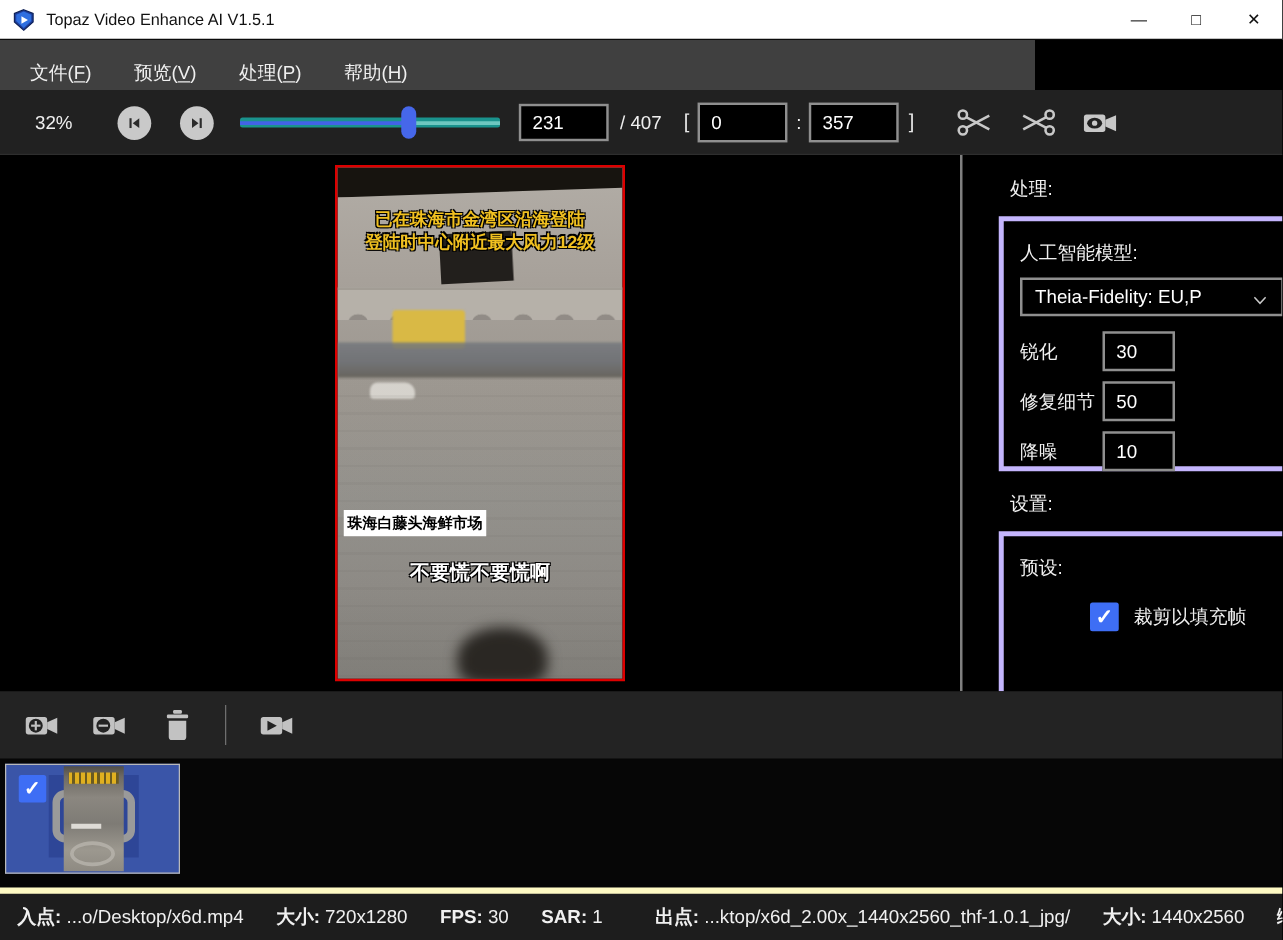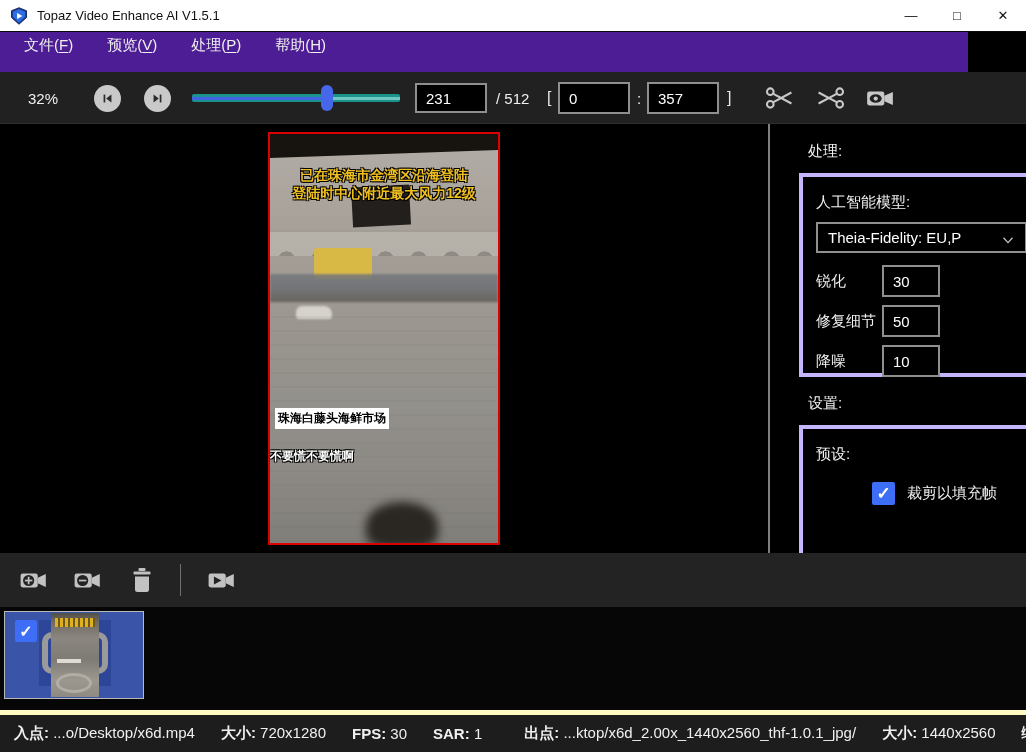--- a/index.html
+++ b/index.html
@@ -10,22 +10,22 @@
   }
   
   .titlebar { position:absolute; left:0; top:0; width:1026px; height:32px;
     background:#ffffff; display:flex; align-items:center; border-bottom:1px solid #0a0a0a;}
   .app-logo { width:18px; height:18px; margin-left:10px; }
   .win-title { color:#111; font-size:13px; margin-left:9px; }
   .win-controls { margin-left:auto; display:flex; height:100%; }
   .win-btn { width:46px; height:100%; display:flex; align-items:center; justify-content:center;
     color:#111; font-size:13px; cursor:default; }
   
-  .menubar { position:absolute; left:0; top:32px; width:968px; height:40px;
-    background:#4c1d95; display:flex; align-items:flex-start; }
+  .menubar { position:absolute; left:0; top:32px; width:828px; height:40px;
+    background:#404040; display:flex; align-items:flex-end; }
   .menu-item { color:#f0f0f0; font-size:15px; margin-left:14px; padding:4px 10px; }
   .menu-item .mn { text-decoration: underline; text-underline-offset:2px; }
   
   .toolbar { position:absolute; left:0; top:72px; width:1026px; height:52px;
     background:#212121; border-bottom:1px solid #2e2e2e; }
   .tb-abs { position:absolute; top:0; height:52px; display:flex; align-items:center; }
   .zoom-lv { left:28px; font-size:15px; }
   .circle-btn { width:27px; height:27px; border-radius:50%; background:#c9c9c9;
     display:flex; align-items:center; justify-content:center; }
   .slider { left:192px; width:208px; }
@@ -65,22 +65,22 @@
     border-radius:3px; filter:blur(0.7px); }
   .wall { position:absolute; left:0; top:140px; width:100%; height:28px;
     background:linear-gradient(180deg,#75787d 0%,#6a6d72 55%,#5f5c55 100%); filter:blur(0.8px); opacity:0.85;}
   .car { position:absolute; left:26px; top:172px; width:36px; height:13px; background:#d9d6d0;
     border-radius:6px 8px 3px 3px; filter:blur(1px); }
   .water { position:absolute; left:0; top:168px; width:100%; height:245px;
     background:repeating-linear-gradient(180deg, rgba(120,116,110,0.25) 0 2px, rgba(160,156,148,0.12) 2px 14px);
     opacity:0.5; }
   .loc-label { position:absolute; left:5px; top:274px; background:#ffffff; color:#000;
     font-size:12px; font-weight:bold; padding:2px 3px; white-space:nowrap; }
-  .caption { position:absolute; left:0; top:314px; width:100%; text-align:left; color:#fff;
-    font-size:12px; font-weight:bold;
+  .caption { position:absolute; left:0; top:314px; width:100%; text-align:center; color:#fff;
+    font-size:16px; font-weight:bold;
     text-shadow:-1px -1px 0 #000, 1px -1px 0 #000, -1px 1px 0 #000, 1px 1px 0 #000; }
   .blob { position:absolute; left:96px; top:368px; width:72px; height:46px; background:#2a2723;
     border-radius:50% 50% 30% 30%; filter:blur(5px); }
   
   .rpanel { position:absolute; left:794px; top:0; width:256px; height:429px; background:#000; }
   .sec-title { font-size:15px; color:#f2f2f2; margin-left:14px; }
   .groupbox { border:4px solid #c4b5fd; margin:0 6px 0 5px; padding:16px 13px; }
   .g-label { font-size:15px; color:#f0f0f0; }
   .dropdown { position:relative; width:100%; height:31px; background:#000; border:2px solid #8f8f8f;
     display:flex; align-items:center; padding-left:10px; font-size:15px; color:#fff; }
@@ -167,21 +167,21 @@
     <div class="slider-track">
       <div class="slider-prog"></div>
       <div class="slider-rest"></div>
       <div class="slider-thumb"></div>
     </div>
   </div>
 
   <div class="tb-abs" style="left:415px;">
     <input class="num-input frame-input" value="231" style="">
   </div>
-  <div class="tb-abs tb-text" style="left:496px;">/ 512</div>
+  <div class="tb-abs tb-text" style="left:496px;">/ 407</div>
 
   <div class="tb-abs bracket" style="left:547px;">[</div>
   <div class="tb-abs" style="left:558px;">
     <input class="num-input range-input" value="0" style="">
   </div>
   <div class="tb-abs tb-text" style="left:637px;">:</div>
   <div class="tb-abs" style="left:647px;">
     <input class="num-input range-input" value="357" style="">
   </div>
   <div class="tb-abs bracket" style="left:727px;">]</div>

